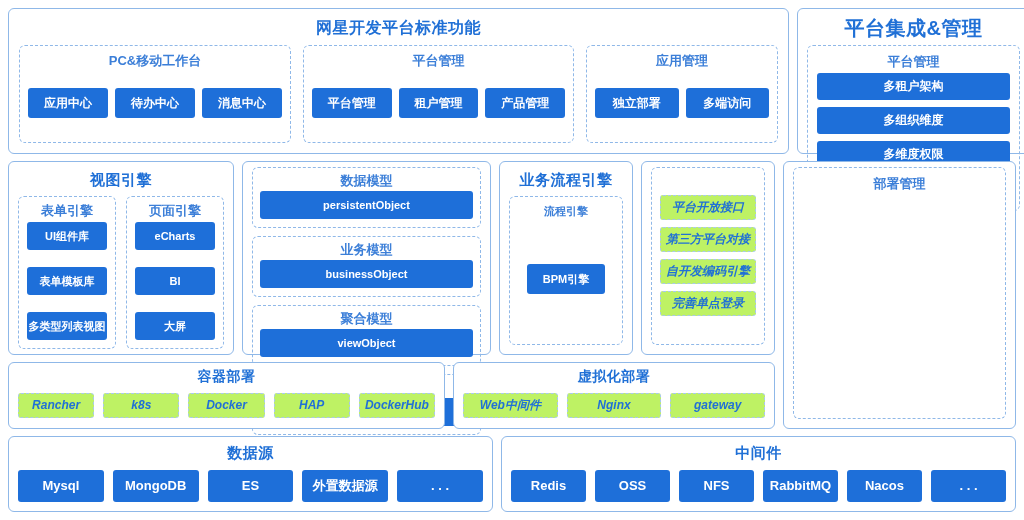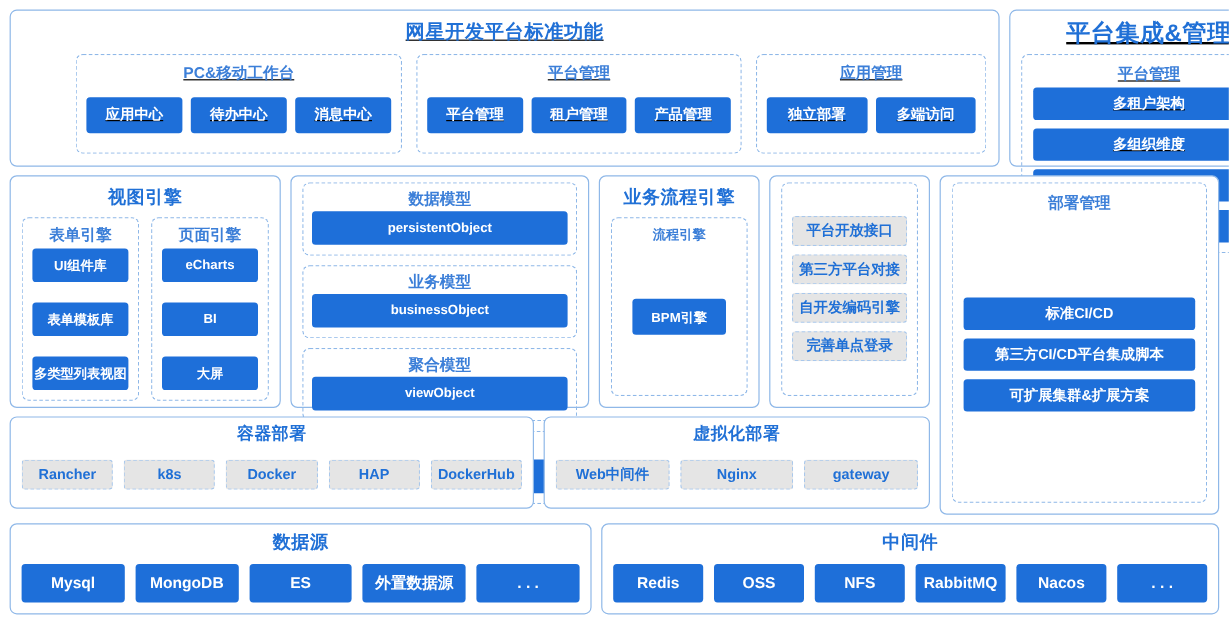--- a/index.html
+++ b/index.html
@@ -52,39 +52,40 @@
     border-radius:3px;
     display:flex;
     align-items:center;
     justify-content:center;
     text-align:center;
     box-sizing:border-box;
     white-space:nowrap;
   }
   
   .ochip{
-    background:#e5e5e5;
+    background:#bef264;
     color:#2070d6;
     font-weight:bold;
     border:1px dashed #a9c8ec;
     border-radius:3px;
     display:flex;
     align-items:center;
     justify-content:center;
     text-align:center;
     box-sizing:border-box;
     white-space:nowrap;
-  }
-
-  
-  .row1{display:flex;gap:8px;height:131px;text-decoration:underline;}
+    font-style:italic;
+  }
+
+  
+  .row1{display:flex;gap:8px;height:146px;}
   .std-panel{flex:1 1 auto;padding:6px 10px 10px 10px;}
   .std-panel>.panel-title{font-size:16px;line-height:26px;margin-bottom:4px;}
   .std-groups{display:flex;gap:12px;flex:1;}
-  .g-work{flex:0 0 272px;margin-left:44px;}
+  .g-work{flex:0 0 272px;}
   .g-plat{flex:0 0 271px;}
   .g-app{flex:0 0 192px;}
   .std-groups .dash{padding:4px 8px 8px 8px;}
   .std-groups .dash-title{font-size:13px;line-height:22px;}
   .chiprow{display:flex;gap:7px;flex:1;align-items:center;}
   .chiprow .chip{flex:1;height:30px;font-size:12px;}
 
   .right-panel{flex:0 0 233px;padding:6px 9px 9px 9px;}
   .right-panel>.panel-title{font-size:20px;line-height:27px;margin-bottom:3px;}
   .rp-block{padding:4px 9px 8px 9px;}
@@ -292,25 +293,20 @@
           </div>
         </div>
       </div>
 
     </div>
 
     <div class="right-col">
       <div class="panel rc-block rp-deploy" style="flex:1;">
         <div class="dash rp-block" style="flex:1;border:1px dashed #8fb8e8;">
           <div class="dash-title">部署管理</div>
-          <div class="rp-list">
-            <div class="chip">标准CI/CD</div>
-            <div class="chip">第三方CI/CD平台集成脚本</div>
-            <div class="chip">可扩展集群&amp;扩展方案</div>
-          </div>
         </div>
       </div>
     </div>
 
   </div>
 
   <div class="row4">
     <div class="panel src src-ds">
       <div class="panel-title">数据源</div>
       <div class="src-row">

